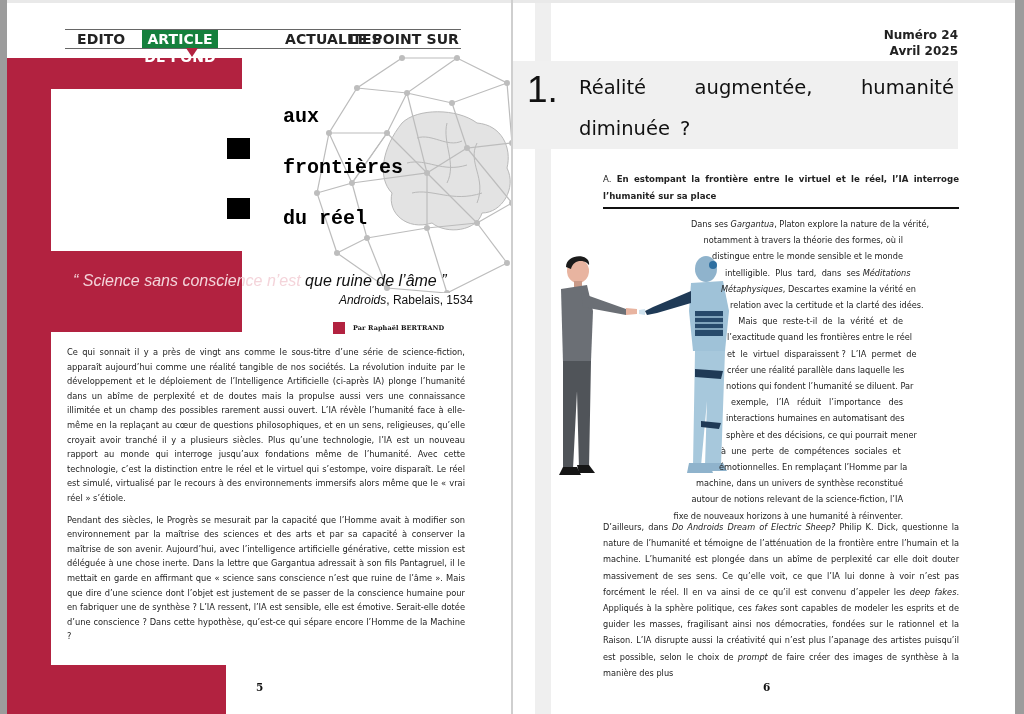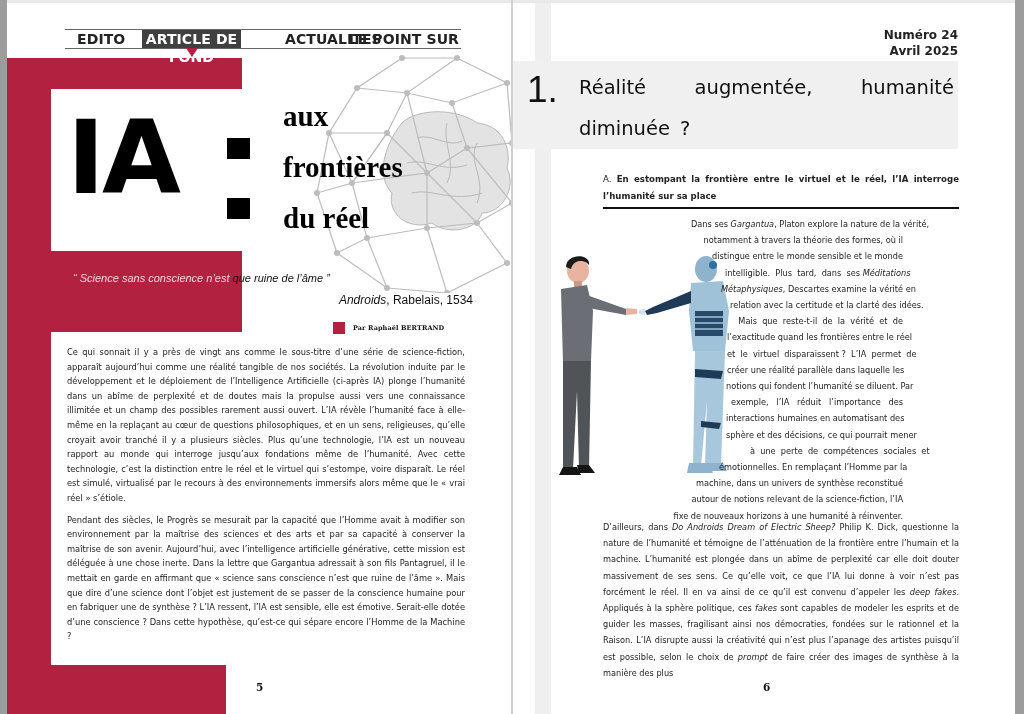--- a/index.html
+++ b/index.html
@@ -12,45 +12,45 @@
   .edge-left { position: absolute; left: 0; top: 0; width: 7px; height: 714px; background: #9c9c9c; }
   .edge-right { position: absolute; left: 1015px; top: 0; width: 9px; height: 714px; background: #9c9c9c; }
   .divider { position: absolute; left: 511px; top: 0; width: 2px; height: 714px; background: #cfcfcf; }
 
   
   .nav { position: absolute; left: 58px; top: 26px; width: 396px; height: 20px;
          border-top: 1px solid #666; border-bottom: 1px solid #666; display: flex; align-items: center; }
   .nav-item { font-family: "DejaVu Sans", sans-serif; font-weight: bold; font-size: 14px; color: #222;
               height: 18px; line-height: 18px; letter-spacing: 0.1px; }
   .nav-item.n0 { position: absolute; left: 12px; }
-  .nav-item.n1 { position: absolute; left: 77px; width: 99px; background: #404040; color: #fff; text-align: center; }
+  .nav-item.n1 { position: absolute; left: 77px; width: 76px; background: #15803d; color: #fff; text-align: center; }
   .nav-item.n1::after { content: ""; position: absolute; left: 44px; top: 18px; border-left: 6px solid transparent;
                         border-right: 6px solid transparent; border-top: 9px solid #b22240; }
   .nav-item.n2 { position: absolute; left: 220px; }
   .nav-item.n3 { position: absolute; right: 2px; }
 
   .red-top { position: absolute; left: 0; top: 55px; width: 235px; height: 31px; background: #b22240; }
   .red-left { position: absolute; left: 0; top: 55px; width: 44px; height: 656px; background: #b22240; }
   .red-mid { position: absolute; left: 0; top: 248px; width: 235px; height: 81px; background: #b22240; }
   .red-bottom { position: absolute; left: 0; top: 662px; width: 219px; height: 49px; background: #b22240; }
 
   .ia-big { position: absolute; left: 60px; top: 104px; font-family: "DejaVu Sans", sans-serif; font-weight: bold;
             font-size: 102px; line-height: 1; letter-spacing: -3px; color: #000; }
   .colon-top, .colon-bot { position: absolute; left: 220px; width: 23px; height: 21px; background: #000; }
   .colon-top { top: 135px; }
   .colon-bot { top: 195px; }
 
   .brain-net { position: absolute; left: 300px; top: 50px; width: 210px; height: 240px; }
 
-  .title-lines { position: absolute; left: 276px; top: 88px; font-family: Liberation Serif, serif; font-weight: bold;
-                 font-size: 29px; line-height: 1.0; color: #000; }
+  .title-lines { position: absolute; left: 276px; top: 88px; font-family: Liberation Mono, monospace; font-weight: bold;
+                 font-size: 20px; line-height: 1.0; color: #000; }
   .title-lines div { height: 51px; line-height: 51px; }
 
   .quote { position: absolute; left: 66px; top: 269px; font-family: "Liberation Sans", sans-serif; font-style: italic;
-           font-size: 11px; color: #111; white-space: nowrap; }
+           font-size: 16px; color: #111; white-space: nowrap; }
   .quote .q-light { color: #f4d4da; }
   .quote-source { position: absolute; right: 38px; top: 290px; font-family: "Liberation Sans", sans-serif;
                   font-size: 12px; color: #111; }
   .quote-source i { font-style: italic; }
 
   .author { position: absolute; left: 326px; top: 319px; display: flex; align-items: center; }
   .author-square { width: 12px; height: 12px; background: #b22240; margin-right: 8px; }
   .author-name { font-family: "DejaVu Serif", serif; font-weight: bold; font-size: 6.5px; color: #111; letter-spacing: 0.1px; }
 
   .body-left { position: absolute; left: 60px; top: 342px; width: 398px; font-family: "DejaVu Sans", sans-serif;
@@ -149,21 +149,20 @@
         <circle cx="60" cy="185" r="3"></circle>
       <circle cx="120" cy="175" r="3"></circle>
         <circle cx="170" cy="170" r="3"></circle>
         <circle cx="30" cy="200" r="3"></circle>
       <circle cx="80" cy="235" r="3"></circle>
         <circle cx="140" cy="240" r="3"></circle>
         <circle cx="200" cy="210" r="3"></circle>
     </g>
   </svg>
 
-  <div class="ia-big">IA</div>
   <div class="colon-top"></div>
   <div class="colon-bot"></div>
 
   <div class="title-lines">
     <div>aux</div>
     <div>frontières</div>
     <div>du réel</div>
   </div>
 
   <div class="quote"><span class="q-light">“ Science sans conscience n’est</span><span> que ruine de l’âme ”</span></div>
@@ -231,21 +230,21 @@
         <div class="wrap-line" style="top: 64.8px; left: 208px; right: 56px; white-space: pre;"><i class="it">Métaphysiques</i><span>, Descartes examine la vérité en</span></div>
         <div class="wrap-line" style="top: 81px; left: 217px; right: 56px; white-space: pre;"><span>relation avec la certitude et la clarté des idées.</span></div>
         <div class="wrap-line" style="top: 97.2px; left: 217px; right: 56px; white-space: pre;"><span>Mais  que  reste-t-il  de  la  vérité  et  de</span></div>
         <div class="wrap-line" style="top: 113.4px; left: 214px; right: 56px; white-space: pre;"><span>l’exactitude quand les frontières entre le réel</span></div>
         <div class="wrap-line" style="top: 129.6px; left: 214px; right: 56px; white-space: pre;"><span>et  le  virtuel  disparaissent ?  L’IA  permet  de</span></div>
         <div class="wrap-line" style="top: 145.8px; left: 214px; right: 56px; white-space: pre;"><span>créer une réalité parallèle dans laquelle les</span></div>
         <div class="wrap-line" style="top: 162px; left: 213px; right: 56px; white-space: pre;"><span>notions qui fondent l’humanité se diluent. Par</span></div>
         <div class="wrap-line" style="top: 178.2px; left: 213px; right: 56px; white-space: pre;"><span>exemple,   l’IA   réduit   l’importance   des</span></div>
         <div class="wrap-line" style="top: 194.4px; left: 213px; right: 56px; white-space: pre;"><span>interactions humaines en automatisant des</span></div>
         <div class="wrap-line" style="top: 210.6px; left: 213px; right: 56px; white-space: pre;"><span>sphère et des décisions, ce qui pourrait mener</span></div>
-        <div class="wrap-line" style="top: 226.8px; left: 208px; right: 64px; white-space: pre; padding-left: 29px;"><span>à  une  perte  de  compétences  sociales  et</span></div>
+        <div class="wrap-line" style="top: 226.8px; left: 208px; right: 64px; white-space: pre;"><span>à  une  perte  de  compétences  sociales  et</span></div>
         <div class="wrap-line" style="top: 243px; left: 206px; right: 56px; white-space: pre;"><span>émotionnelles. En remplaçant l’Homme par la</span></div>
         <div class="wrap-line" style="top: 259.2px; left: 183px; right: 56px; white-space: pre;"><span>machine, dans un univers de synthèse reconstitué</span></div>
         <div class="wrap-line" style="top: 275.4px; left: 168px; right: 56px; white-space: pre;"><span>autour de notions relevant de la science-fiction, l’IA</span></div>
         <div class="wrap-line" style="top: 291.6px; left: 150px; right: 56px; white-space: pre;"><span>fixe de nouveaux horizons à une humanité à réinventer.</span></div>
       </div>
   </div>
 
   <div class="body-right">
     <p><span>D’ailleurs, dans </span><i class="it">Do Androids Dream of Electric Sheep?</i><span>  Philip K. Dick, questionne la nature de l’humanité et témoigne de l’atténuation de la frontière entre l’humain et la machine. L’humanité est plongée dans un abîme de perplexité car elle doit douter massivement de ses sens. Ce qu’elle voit, ce que l’IA lui donne à voir n’est pas forcément le réel. Il en va ainsi de ce qu’il est convenu d’appeler les </span><i class="it">deep fakes</i><span>. Appliqués à la sphère politique, ces </span><i class="it">fakes</i><span> sont capables de modeler les esprits et de guider les masses, fragilisant ainsi nos démocraties, fondées sur le rationnel et la Raison. L’IA disrupte aussi la créativité qui n’est plus l’apanage des artistes puisqu’il est possible, selon le choix de </span><i class="it">prompt</i><span> de faire créer des images de synthèse à la manière des plus</span></p>
   </div>

